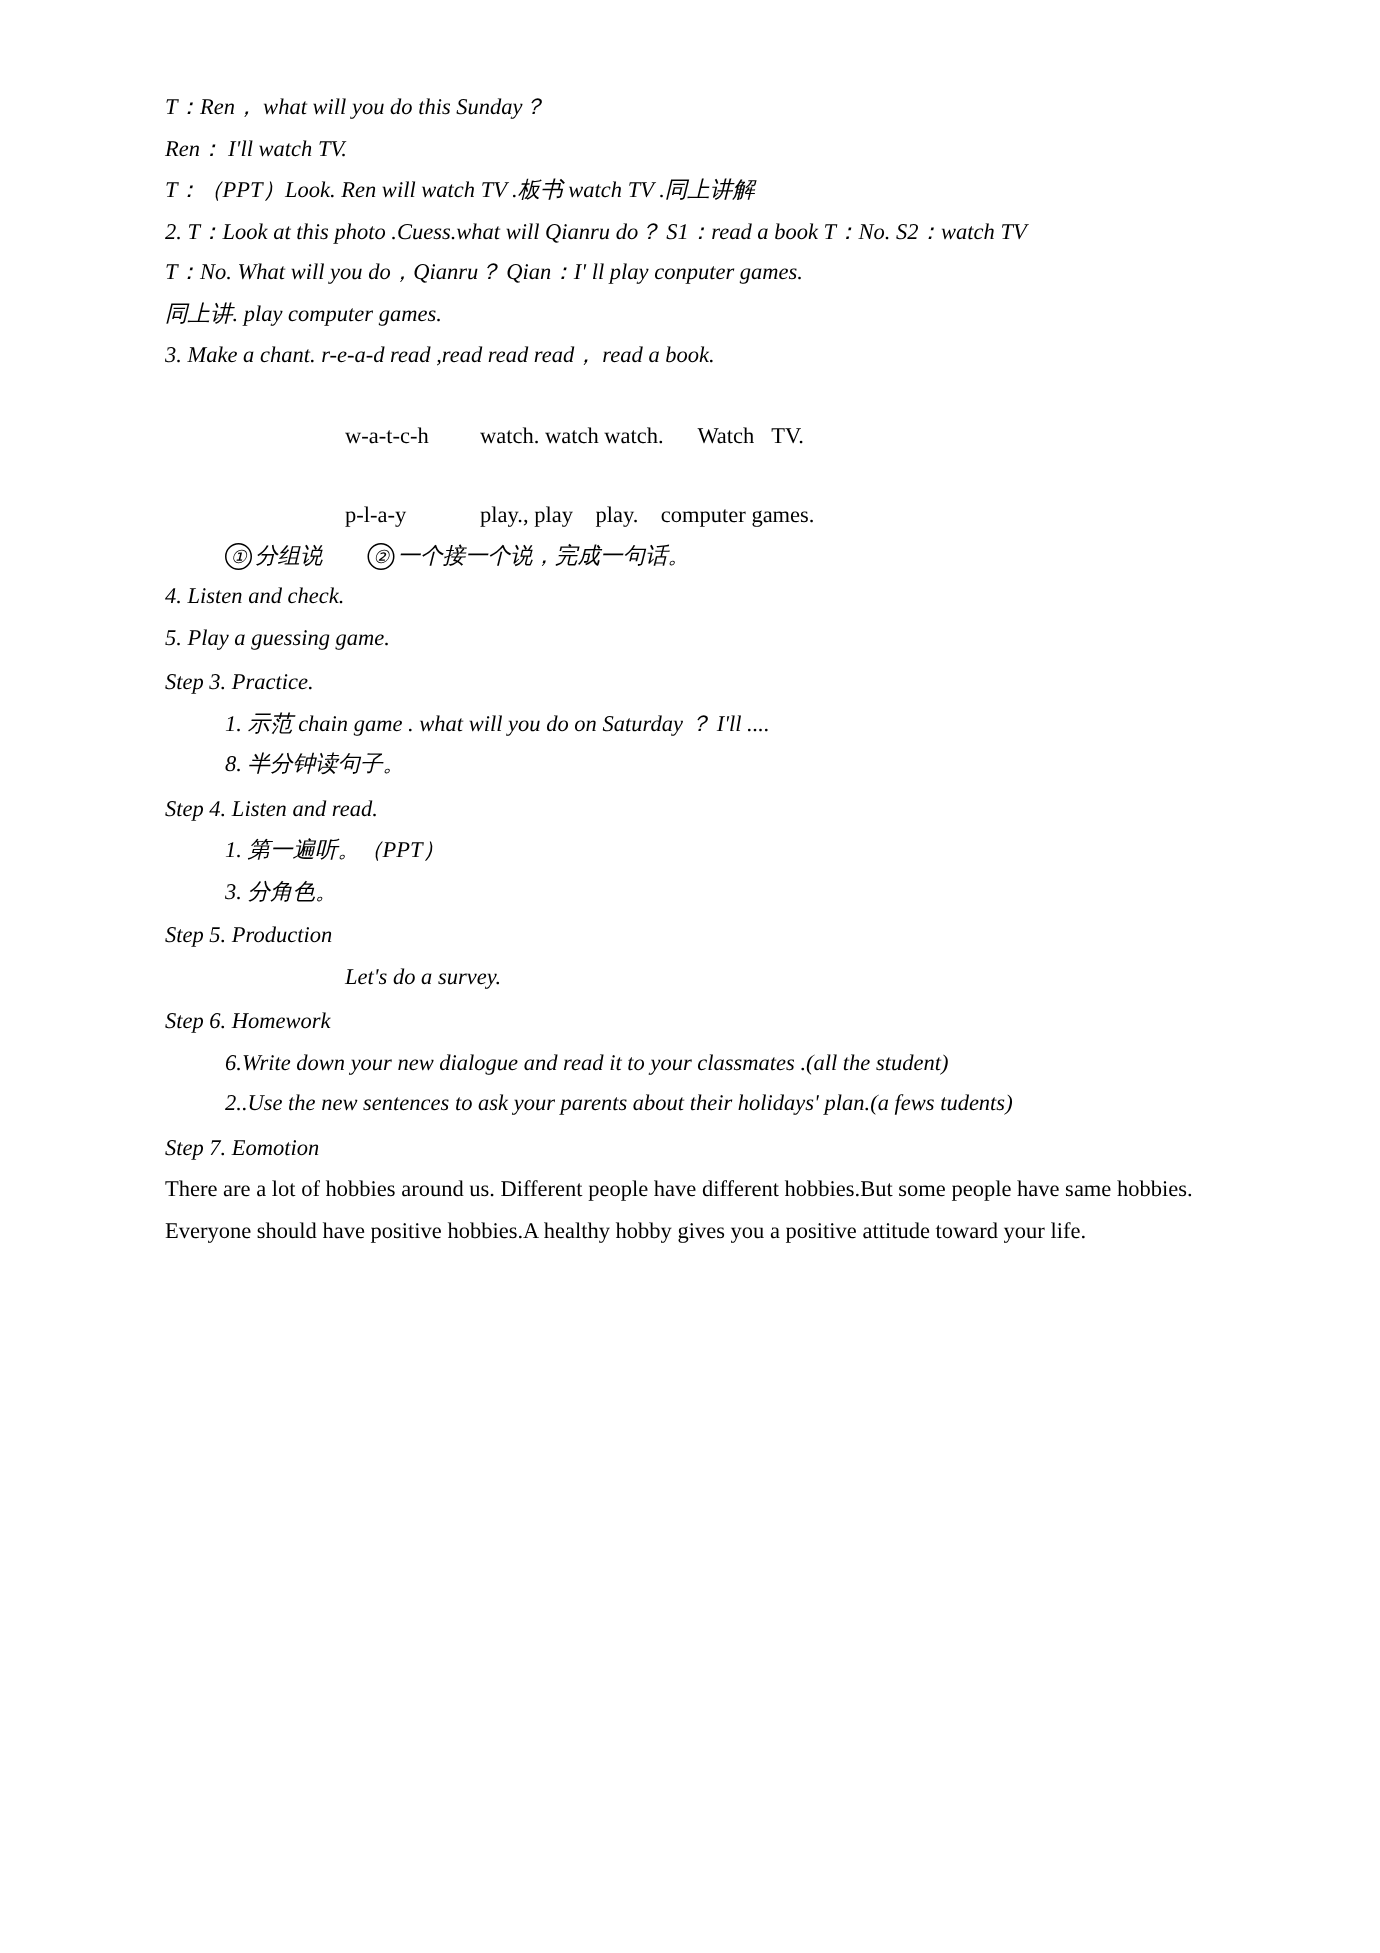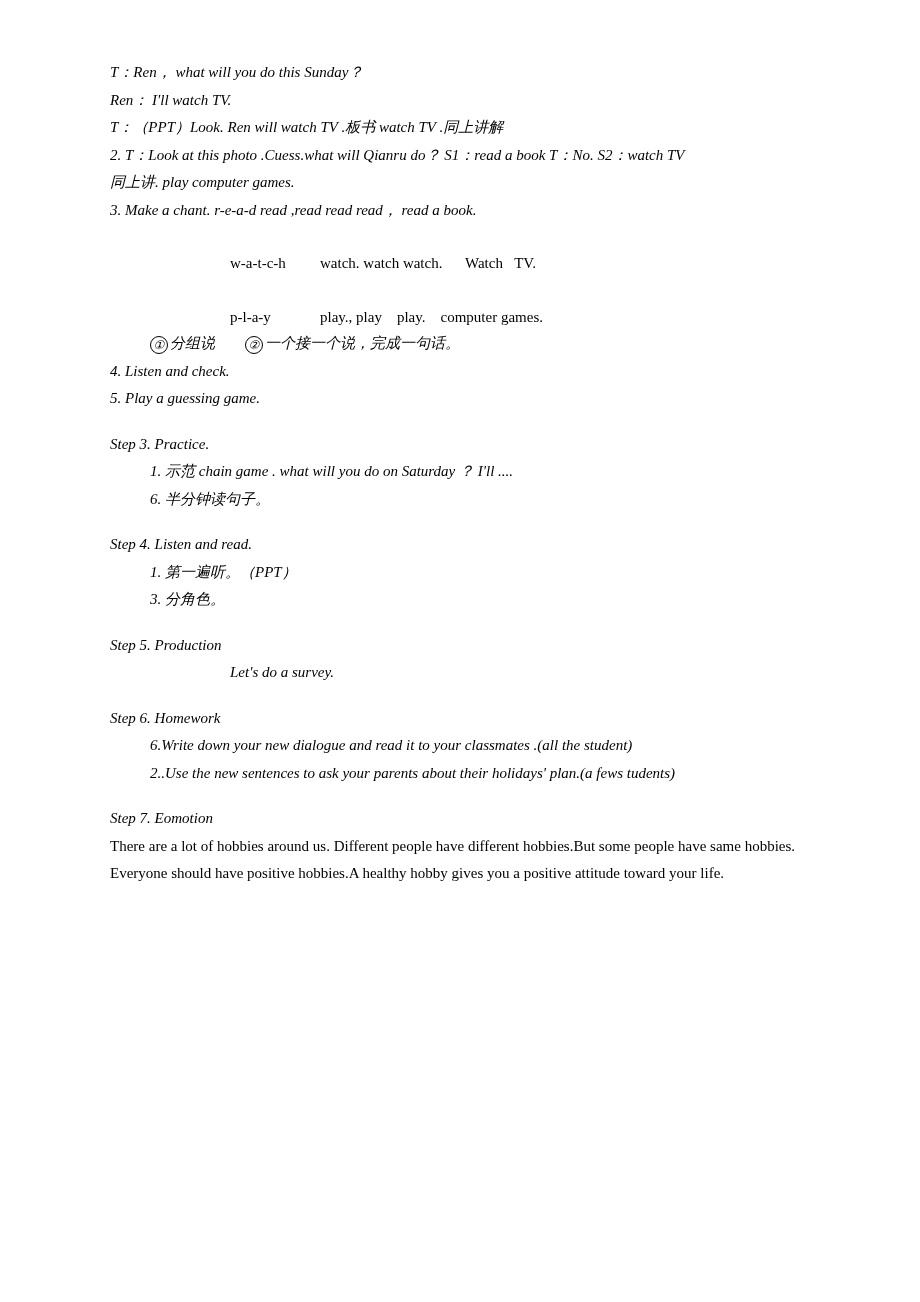--- a/index.html
+++ b/index.html
@@ -34,21 +34,21 @@
     .chant-line {
       display: flex;
       margin-left: 120px;
       margin-bottom: 1px;
       margin-top: 28px;
     }
     .chant-key {
       min-width: 90px;
     }
     .step-heading {
-      margin-top: 20px;
+      margin-top: 4px;
       margin-bottom: 2px;
     }
     .paragraph-block {
       text-align: justify;
       margin-bottom: 2px;
     }
     .circled {
       display: inline-block;
       border: 1px solid #000;
       border-radius: 50%;
@@ -63,20 +63,21 @@
   </style>
 </head>
 <body>
 
 <div class="content-block">
 
   <span class="line">T：Ren， what will you do this Sunday？</span>
   <span class="line">Ren： I'll watch TV.</span>
   <span class="line">T：（PPT）Look. Ren will watch TV .板书  watch TV .同上讲解</span>
   <span class="line">2.  T：Look at this photo .Cuess.what will   Qianru do？ S1：read a book T：No. S2：watch TV</span>
+  <span class="line">     T：No. What will you do，Qianru？     Qian：I'  ll play conputer games.</span>
   <span class="line">同上讲.  play computer games.</span>
   <span class="line">3.   Make a chant.   r-e-a-d     read ,read read read，   read a book.</span>
 
   <div class="chant-line">
     <span class="chant-key">w-a-t-c-h</span>
     <span>watch. watch   watch.&nbsp;&nbsp;&nbsp;&nbsp;&nbsp;&nbsp;Watch&nbsp;&nbsp;&nbsp;TV.</span>
   </div>
   <div class="chant-line">
     <span class="chant-key">p-l-a-y</span>
     <span>play., play&nbsp;&nbsp;&nbsp;&nbsp;play.&nbsp;&nbsp;&nbsp;&nbsp;computer games.</span>
@@ -86,21 +87,21 @@
     <span class="circled">①</span><span>分组说</span>
     &nbsp;&nbsp;&nbsp;&nbsp;&nbsp;&nbsp;
     <span class="circled">②</span><span>一个接一个说，完成一句话。</span>
   </div>
 
   <span class="line">4.   Listen and   check.</span>
   <span class="line">5.   Play a guessing game.</span>
 
   <span class="line step-heading">Step 3.    Practice.</span>
   <span class="line indent2">1.   示范  chain   game . what will you do on Saturday  ？   I'll ....</span>
-  <span class="line indent2">6.   半分钟读句子。</span>
+  <span class="line indent2">8.   半分钟读句子。</span>
 
   <span class="line step-heading">Step 4.    Listen and read.</span>
   <span class="line indent2">1.   第一遍听。（PPT）</span>
   <span class="line indent2">3.   分角色。</span>
 
   <span class="line step-heading">Step 5.    Production</span>
   <span class="line indent4">Let's do a    survey.</span>
 
   <span class="line step-heading">Step 6.    Homework</span>
   <span class="line indent2">6.Write down your new dialogue and read it to your classmates .(all the student)</span>

